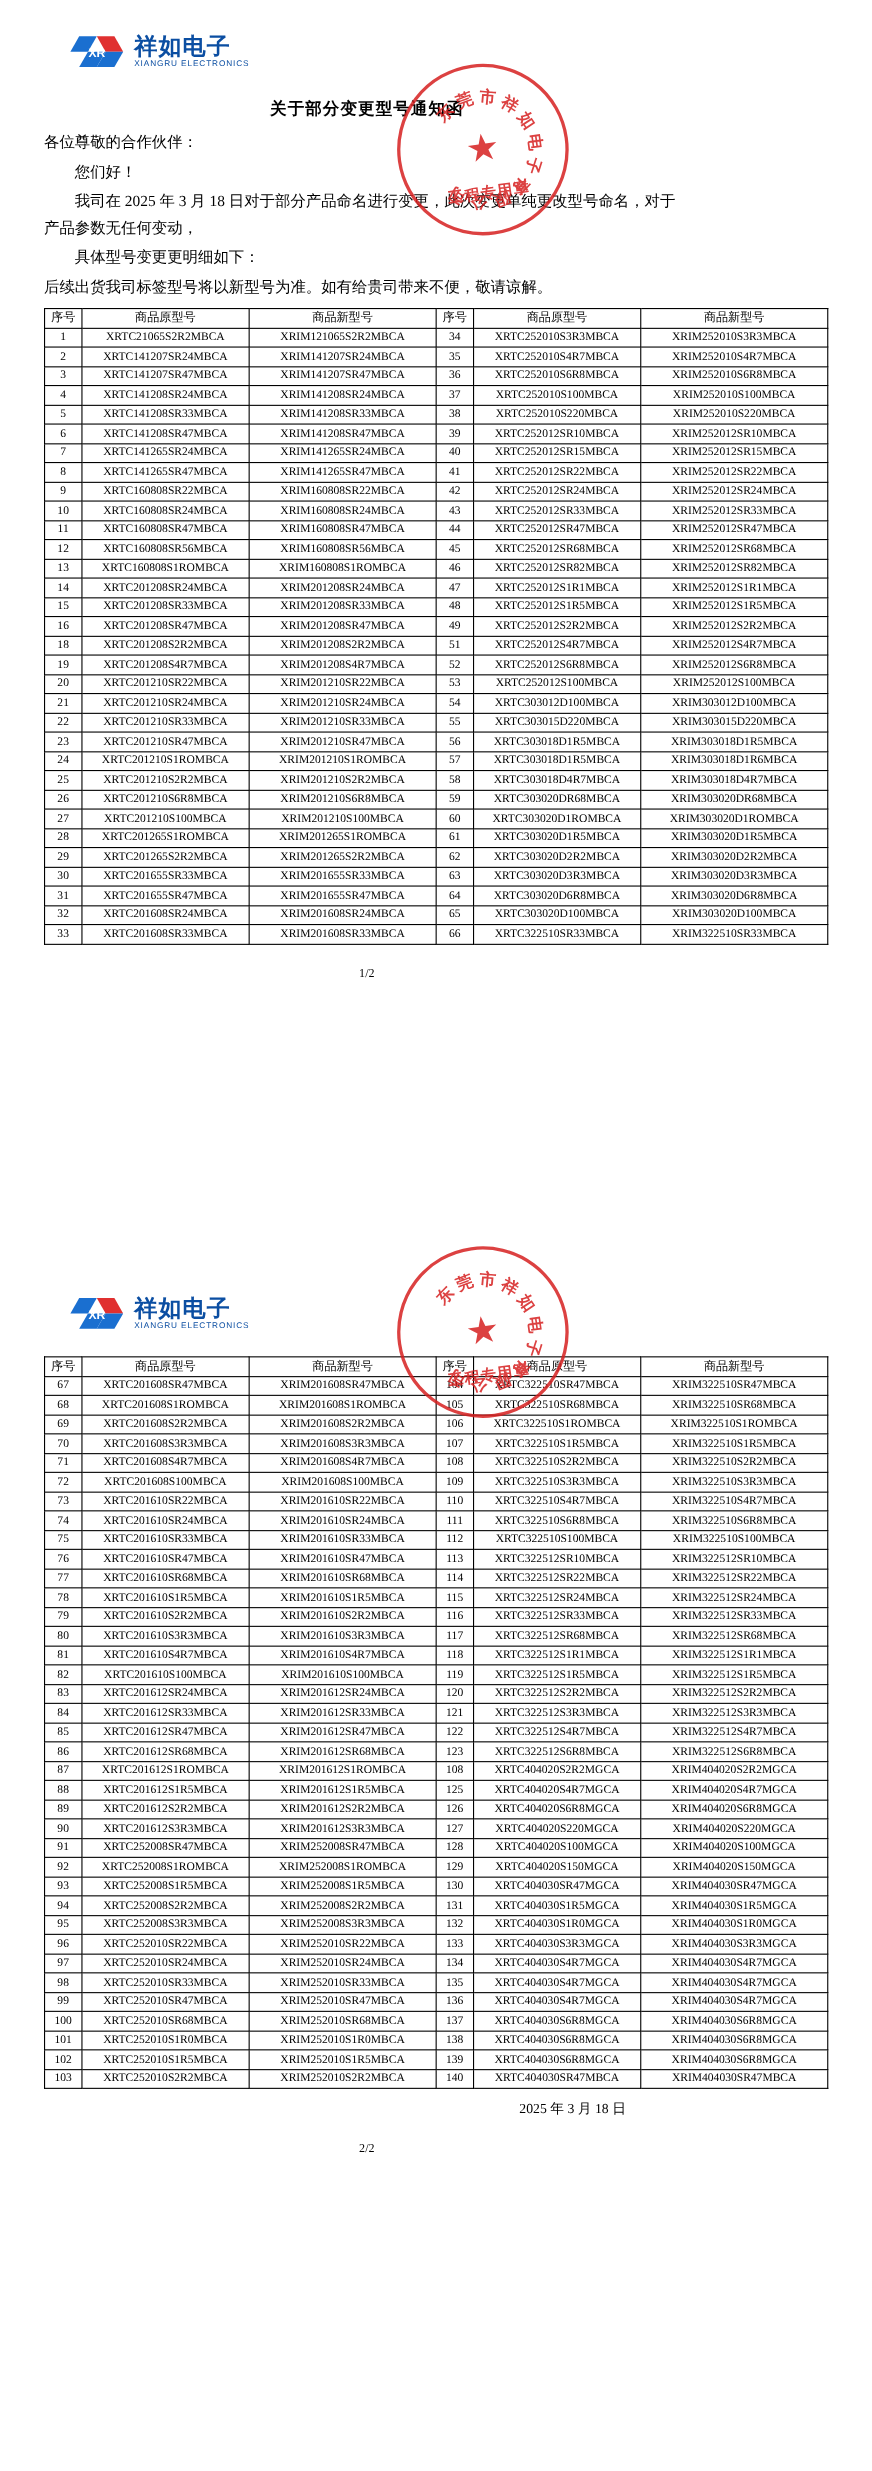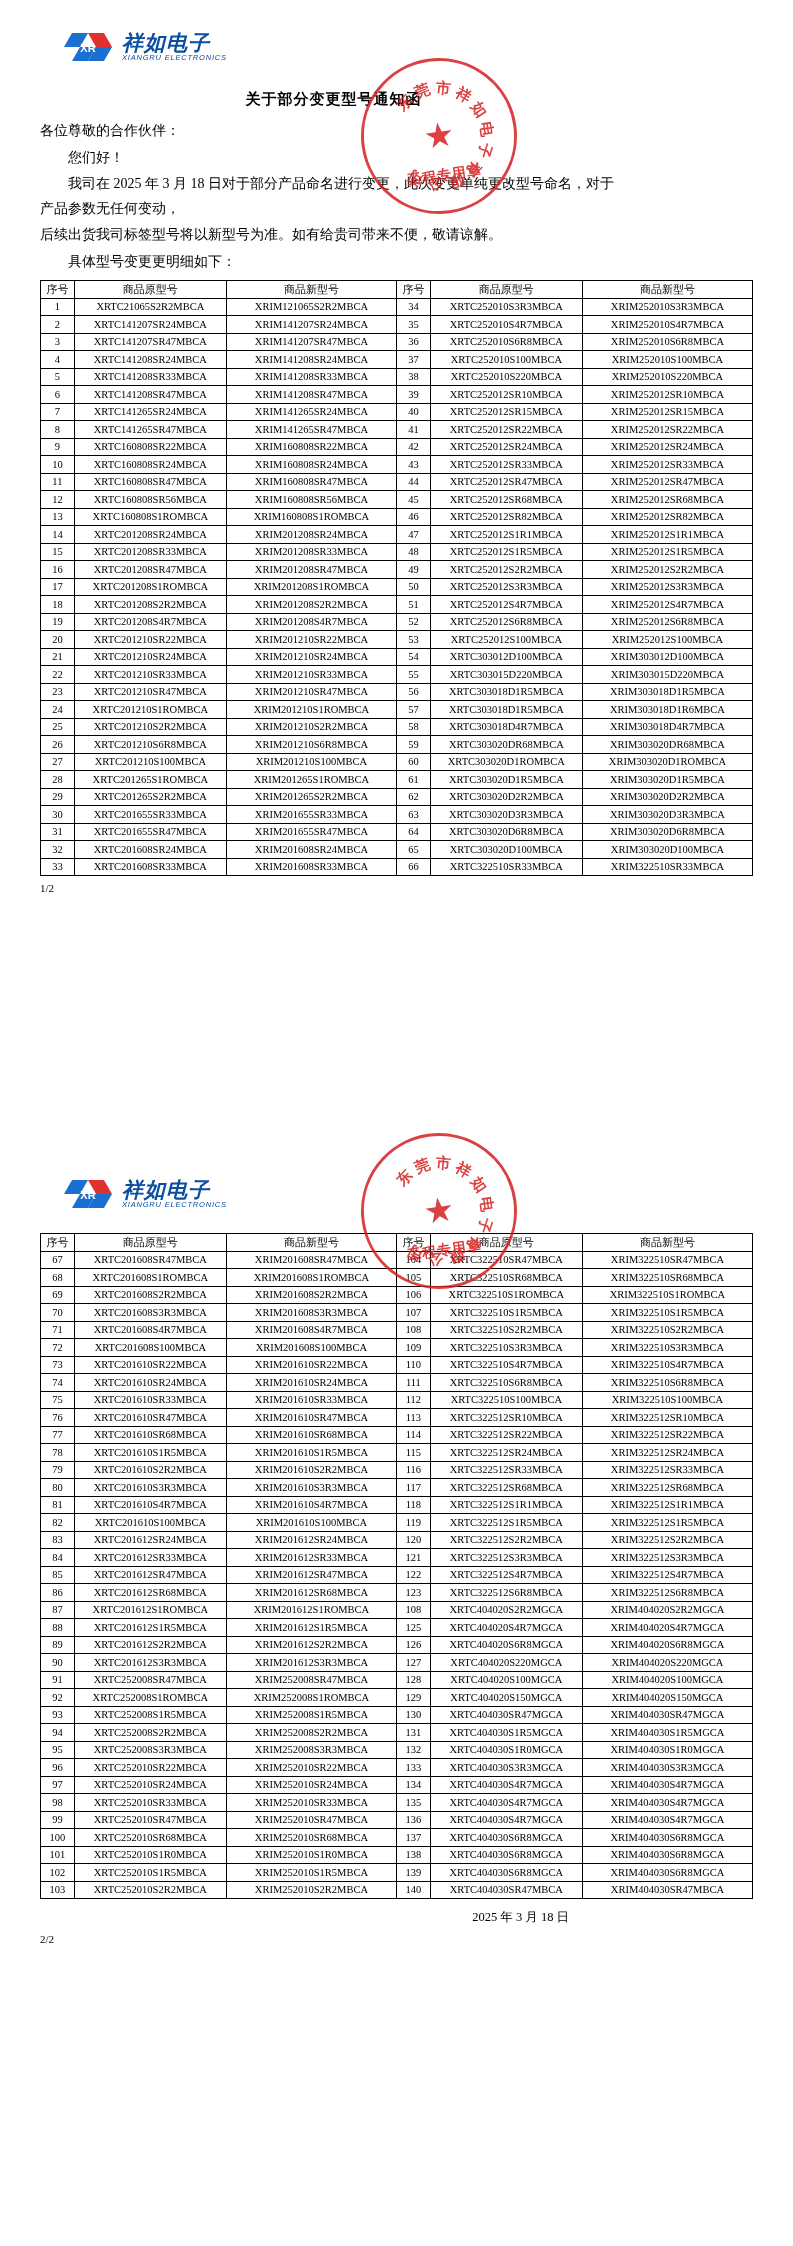--- a/index.html
+++ b/index.html
@@ -31,21 +31,20 @@
   .logo-mark {
     width: 52px;
     height: 34px;
     position: relative;
   }
   .logo-mark svg { display: block; }
   .logo-text {
     display: flex;
     flex-direction: column;
     line-height: 1.05;
-    font-style: italic;
   }
   .logo-cn {
     font-family: "Liberation Sans", sans-serif;
     font-size: 21px;
     font-weight: bold;
     color: #0b4ea2;
     letter-spacing: 1px;
   }
   .logo-en {
     font-family: "Liberation Sans", sans-serif;
@@ -137,23 +136,23 @@
   }
   table.modeltable th {
     font-weight: normal;
     font-size: 11px;
   }
   col.c-idx  { width: 30px; }
   col.c-old  { width: 135px; }
   col.c-new  { width: 151px; }
 
   .page-num {
-    text-align: left;
+    text-align: center;
     font-size: 11px;
-    margin-top: 6px;
+    margin-top: 20px;
   }
   .sign-block {
     margin-top: 8px;
     text-align: right;
     padding-right: 58px;
     font-size: 12.5px;
     line-height: 1.6;
   }
   .divider-space { height: 24px; }
 </style>
@@ -194,22 +193,22 @@
       </div>
     <div class="star">★</div>
     <div class="stamp-bottom">工程专用章</div>
   </div>
 
   <div class="doc-title">关于部分变更型号通知函</div>
 
   <div class="para">各位尊敬的合作伙伴：</div>
   <div class="para indent">您们好！</div>
   <div class="para indent">我司在 2025 年 3 月 18 日对于部分产品命名进行变更，此次变更单纯更改型号命名，对于产品参数无任何变动，</div>
+  <div class="para indent">具体型号变更更明细如下：</div>
   <div class="para">后续出货我司标签型号将以新型号为准。如有给贵司带来不便，敬请谅解。</div>
-  <div class="para indent">具体型号变更更明细如下：</div>
 
   <table class="modeltable">
     <colgroup>
       <col class="c-idx">
         <col class="c-old">
         <col class="c-new">
       <col class="c-idx">
         <col class="c-old">
         <col class="c-new">
     </colgroup>
@@ -346,28 +345,20 @@
         </tr>
         <tr>
           <td>16</td>
           <td>XRTC201208SR47MBCA</td>
           <td>XRIM201208SR47MBCA</td>
           <td>49</td>
           <td>XRTC252012S2R2MBCA</td>
           <td>XRIM252012S2R2MBCA</td>
         </tr>
         <tr>
-          <td>17</td>
-          <td>XRTC201208S1ROMBCA</td>
-          <td>XRIM201208S1ROMBCA</td>
-          <td>50</td>
-          <td>XRTC252012S3R3MBCA</td>
-          <td>XRIM252012S3R3MBCA</td>
-        </tr>
-        <tr>
           <td>18</td>
           <td>XRTC201208S2R2MBCA</td>
           <td>XRIM201208S2R2MBCA</td>
           <td>51</td>
           <td>XRTC252012S4R7MBCA</td>
           <td>XRIM252012S4R7MBCA</td>
         </tr>
         <tr>
           <td>19</td>
           <td>XRTC201208S4R7MBCA</td>

